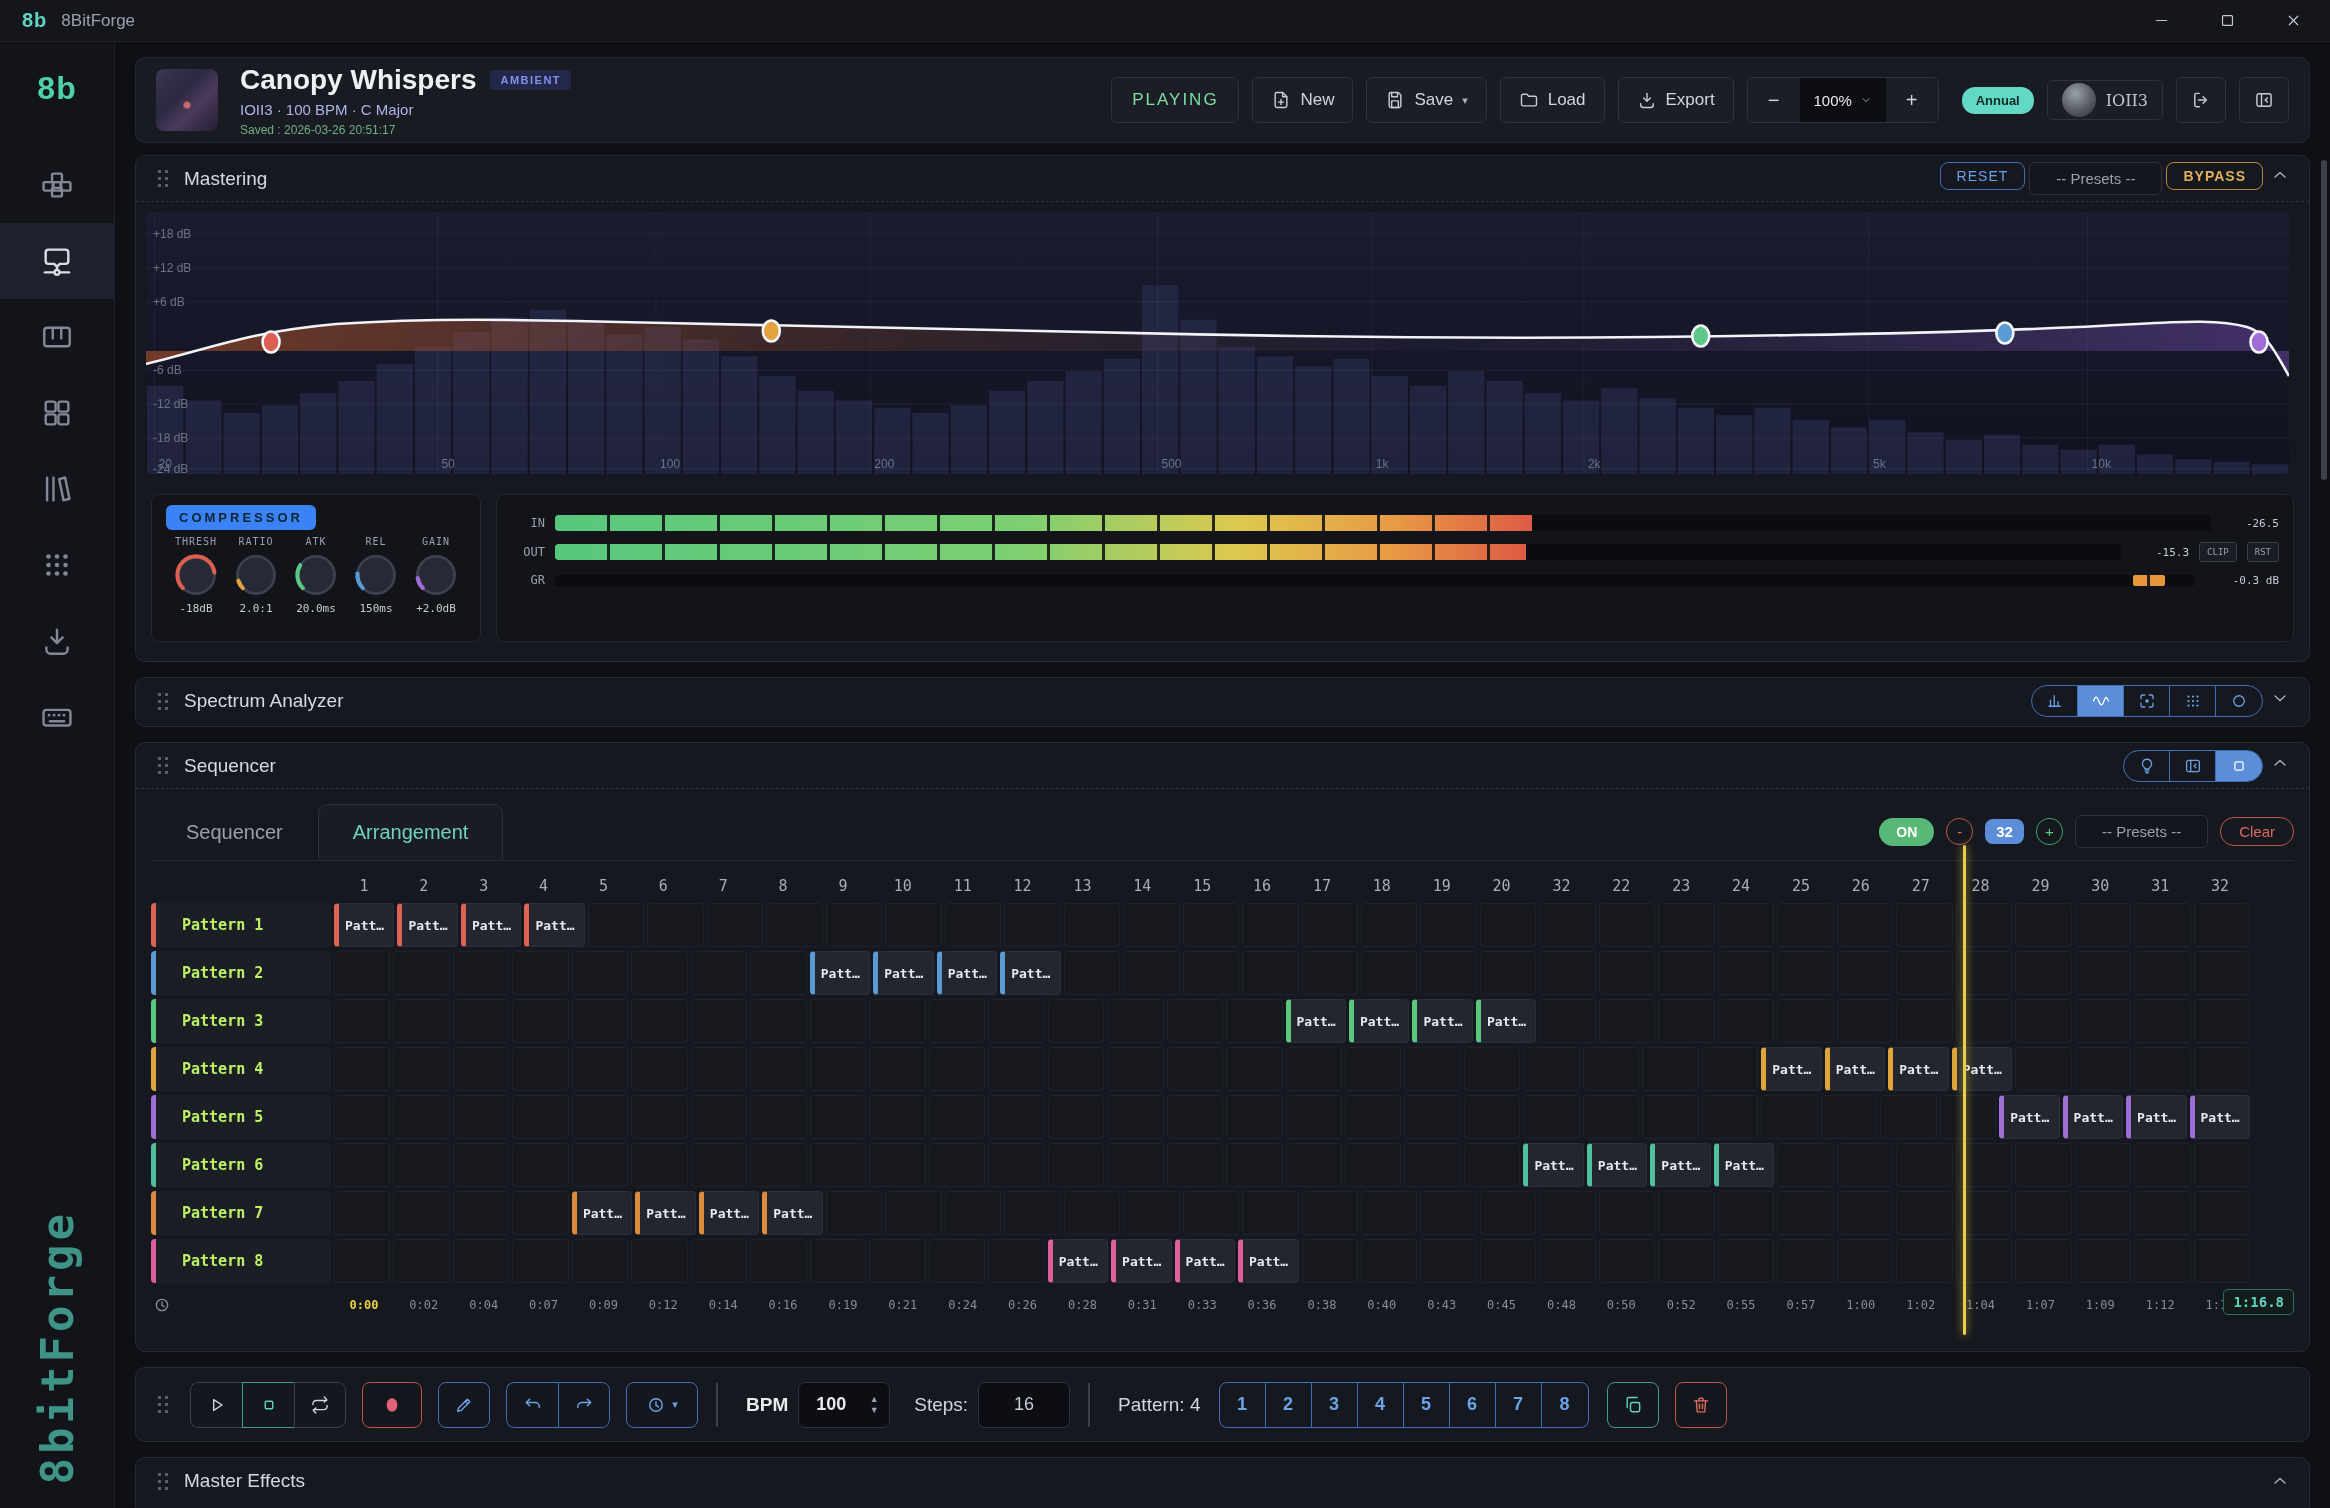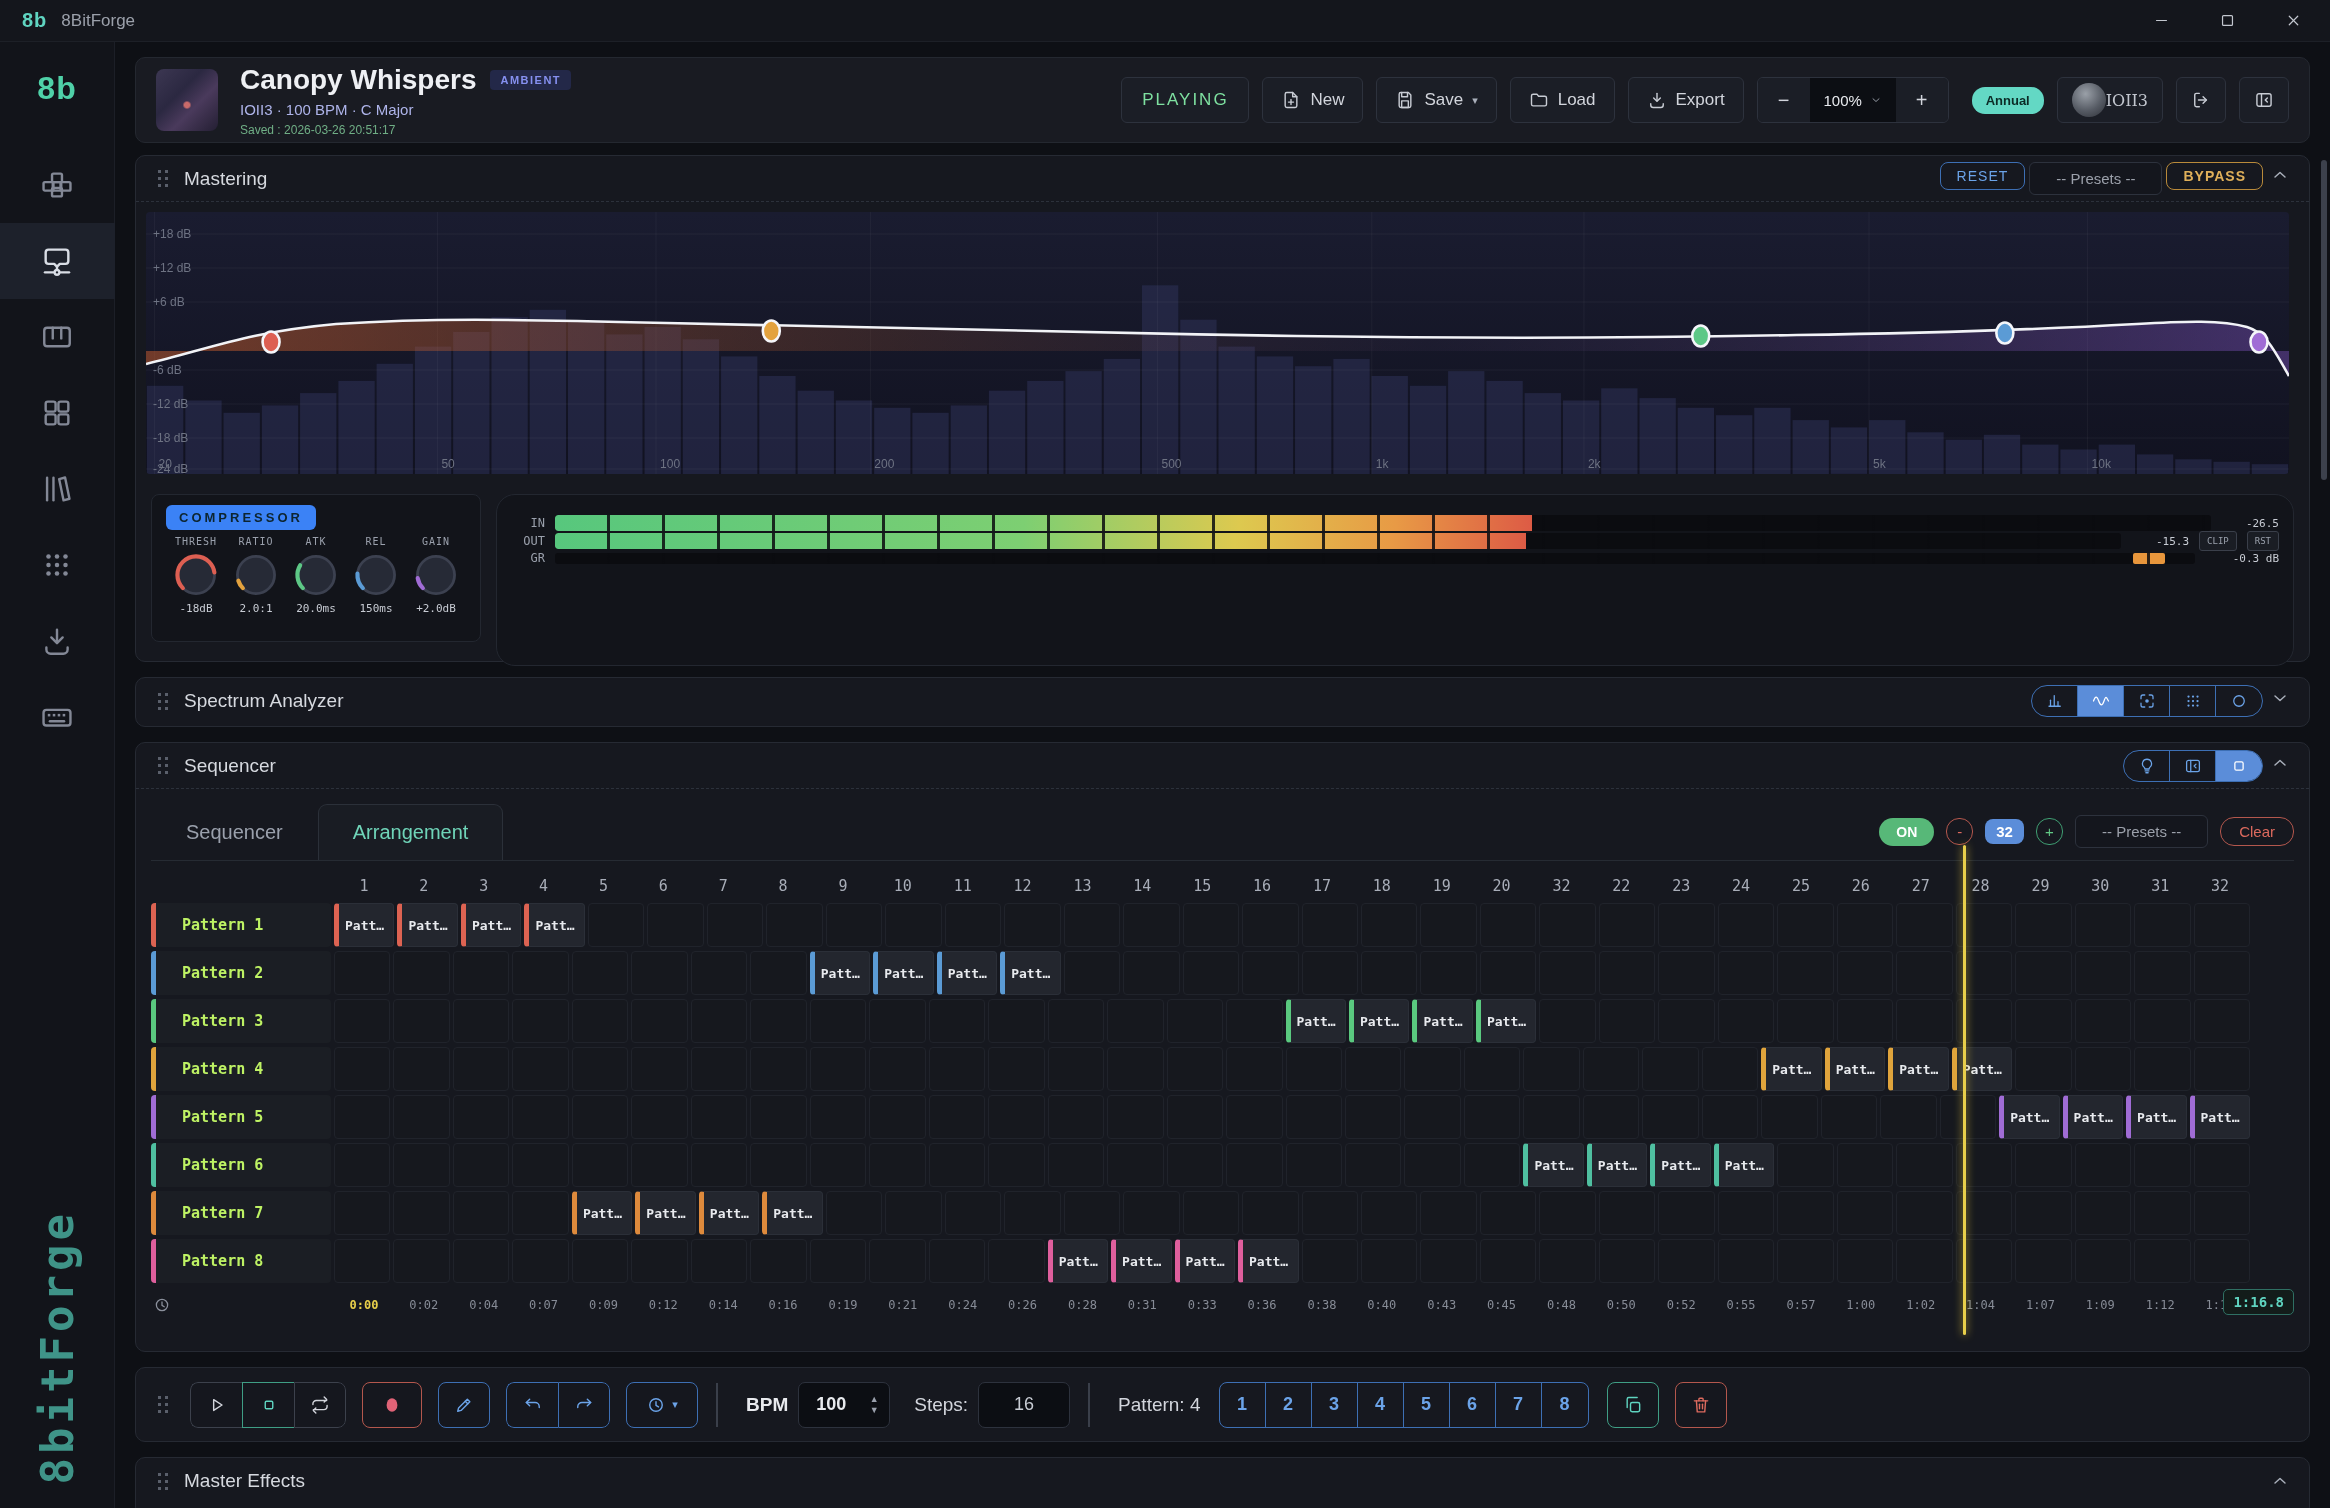--- a/index.html
+++ b/index.html
@@ -55,22 +55,22 @@
     display:flex;align-items:center;justify-content:center;gap:9px;padding:0 18px;font-size:17px;color:#d2d5dc;cursor:pointer}
   .hbtn .icon{width:20px;height:20px;color:#c8ccd4}
   #playing-btn{width:128px;color:#7ee0a0;letter-spacing:2px;font-size:17px}
   .caret{font-size:11px;color:#aab0bb}
   #zoom-group{display:flex;align-items:center;height:46px;border:1px solid var(--btn-border);border-radius:6px;overflow:hidden}
   #zoom-group .zbtn{width:52px;height:100%;display:flex;align-items:center;justify-content:center;
     background:var(--btn-bg);font-size:20px;color:#d2d5dc;cursor:pointer}
   #zoom-value{width:86px;height:100%;background:#0c0e13;display:flex;align-items:center;justify-content:center;
     gap:8px;font-size:15px;color:#e8eaee;cursor:pointer}
   #plan-badge{background:#63d8c4;color:#0c2b26;font-weight:bold;font-size:13px;padding:6px 14px;border-radius:13px;margin-left:10px}
-  #user-chip{display:flex;align-items:center;background:var(--btn-bg);border:1px solid var(--btn-border);
-    border-radius:6px;height:46px;padding:0 14px;cursor:pointer}
+  #user-chip{display:flex;align-items:center;gap:10px;background:var(--btn-bg);border:1px solid var(--btn-border);
+    border-radius:6px;height:40px;padding:0 14px;cursor:pointer}
   #avatar{width:34px;height:34px;border-radius:50%;
     background:radial-gradient(circle at 40% 32%,#9aa0a8 0,#565b64 55%,#2c2f36 100%)}
   #username{font-family:"DejaVu Serif",serif;font-size:16px;color:#c2c6ce}
   .icon-btn{width:50px;height:46px;background:var(--btn-bg);border:1px solid var(--btn-border);border-radius:6px;
     display:flex;align-items:center;justify-content:center;color:#c8ccd4;cursor:pointer}
   .icon-btn .icon{width:20px;height:20px}
 
   
   .panel{position:absolute;left:135px;width:2175px;background:var(--panel);border:1px solid var(--panel-border);border-radius:10px}
   .panel-head{height:46px;display:flex;align-items:center;padding:0 16px;border-bottom:1px dashed #2c313b}
@@ -93,22 +93,22 @@
   #eq-wrap svg{display:block;width:100%;height:100%}
   #comp-card{position:absolute;left:15px;top:338px;width:330px;height:148px;background:var(--card);
     border:1px solid var(--card-border);border-radius:8px;padding:10px 0 0 14px}
   #comp-badge{display:inline-block;background:#3b82f6;color:#0d2530;font-weight:bold;font-size:13px;
     letter-spacing:3px;padding:5px 13px;border-radius:6px}
   #knob-row{display:flex;margin-top:6px}
   .knob{width:60px;display:flex;flex-direction:column;align-items:center}
   .knob-name{font-family:"DejaVu Sans Mono",monospace;font-size:10px;color:#9aa0ac;letter-spacing:1px}
   .knob svg{width:52px;height:52px;margin:2px 0 1px 0}
   .knob-value{font-family:"DejaVu Sans Mono",monospace;font-size:11px;color:#c8ccd4}
-  #meters-card{position:absolute;left:360px;top:338px;right:15px;height:172px;background:var(--card);
-    border:1px solid var(--card-border);border-radius:19px;padding:20px 14px 0 14px;display:flex;flex-direction:column;}
+  #meters-card{position:absolute;left:360px;top:338px;right:15px;height:148px;background:var(--card);
+    border:1px solid var(--card-border);border-radius:8px;padding:20px 14px 0 14px;display:flex;flex-direction:column;gap:11px}
   .meter-row{display:flex;align-items:center;gap:10px}
   .meter-label{width:34px;text-align:right;font-family:"DejaVu Sans Mono",monospace;font-size:12px;color:#9aa0ac}
   .meter-track{flex:1;height:16px;background:#0b0c10;border-radius:3px;position:relative;overflow:hidden}
   .meter-track.slim{height:11px}
   .meter-fill{position:absolute;left:0;top:0;bottom:0;border-radius:3px 0 0 3px;
     background:linear-gradient(90deg,#57c77d 0%,#7dcf72 48%,#ddc94f 70%,#e89a45 86%,#dd5b45 100%)}
   .meter-segs{position:absolute;inset:0;
     background:repeating-linear-gradient(90deg,transparent 0 52px,rgba(10,11,15,.85) 52px 55px)}
   .gr-fill{position:absolute;top:0;bottom:0;left:96.2%;width:2%;background:#e8963c;border-radius:2px}
   .meter-val{width:58px;text-align:right;font-family:"DejaVu Sans Mono",monospace;font-size:11px;color:#c8ccd4;flex:none}

